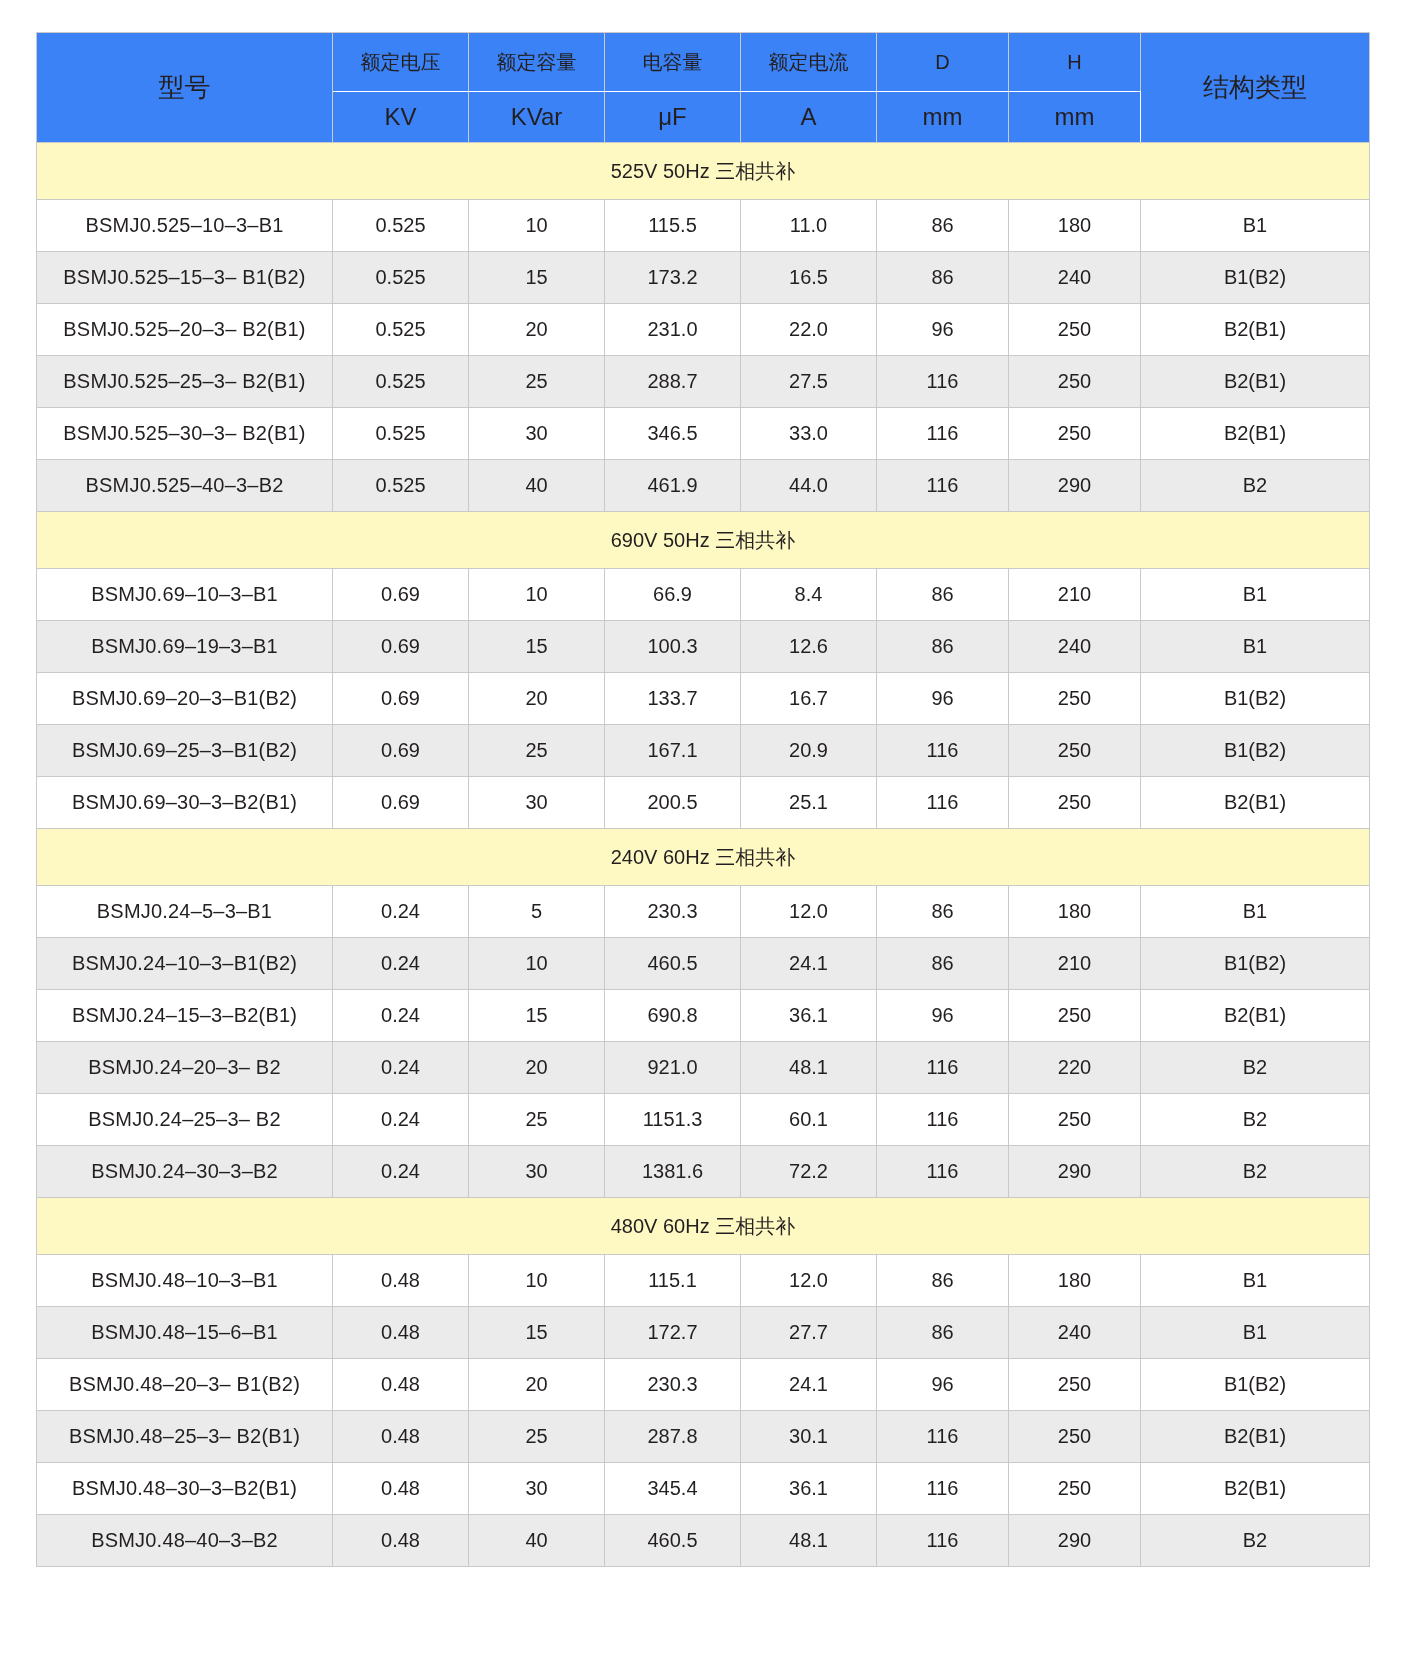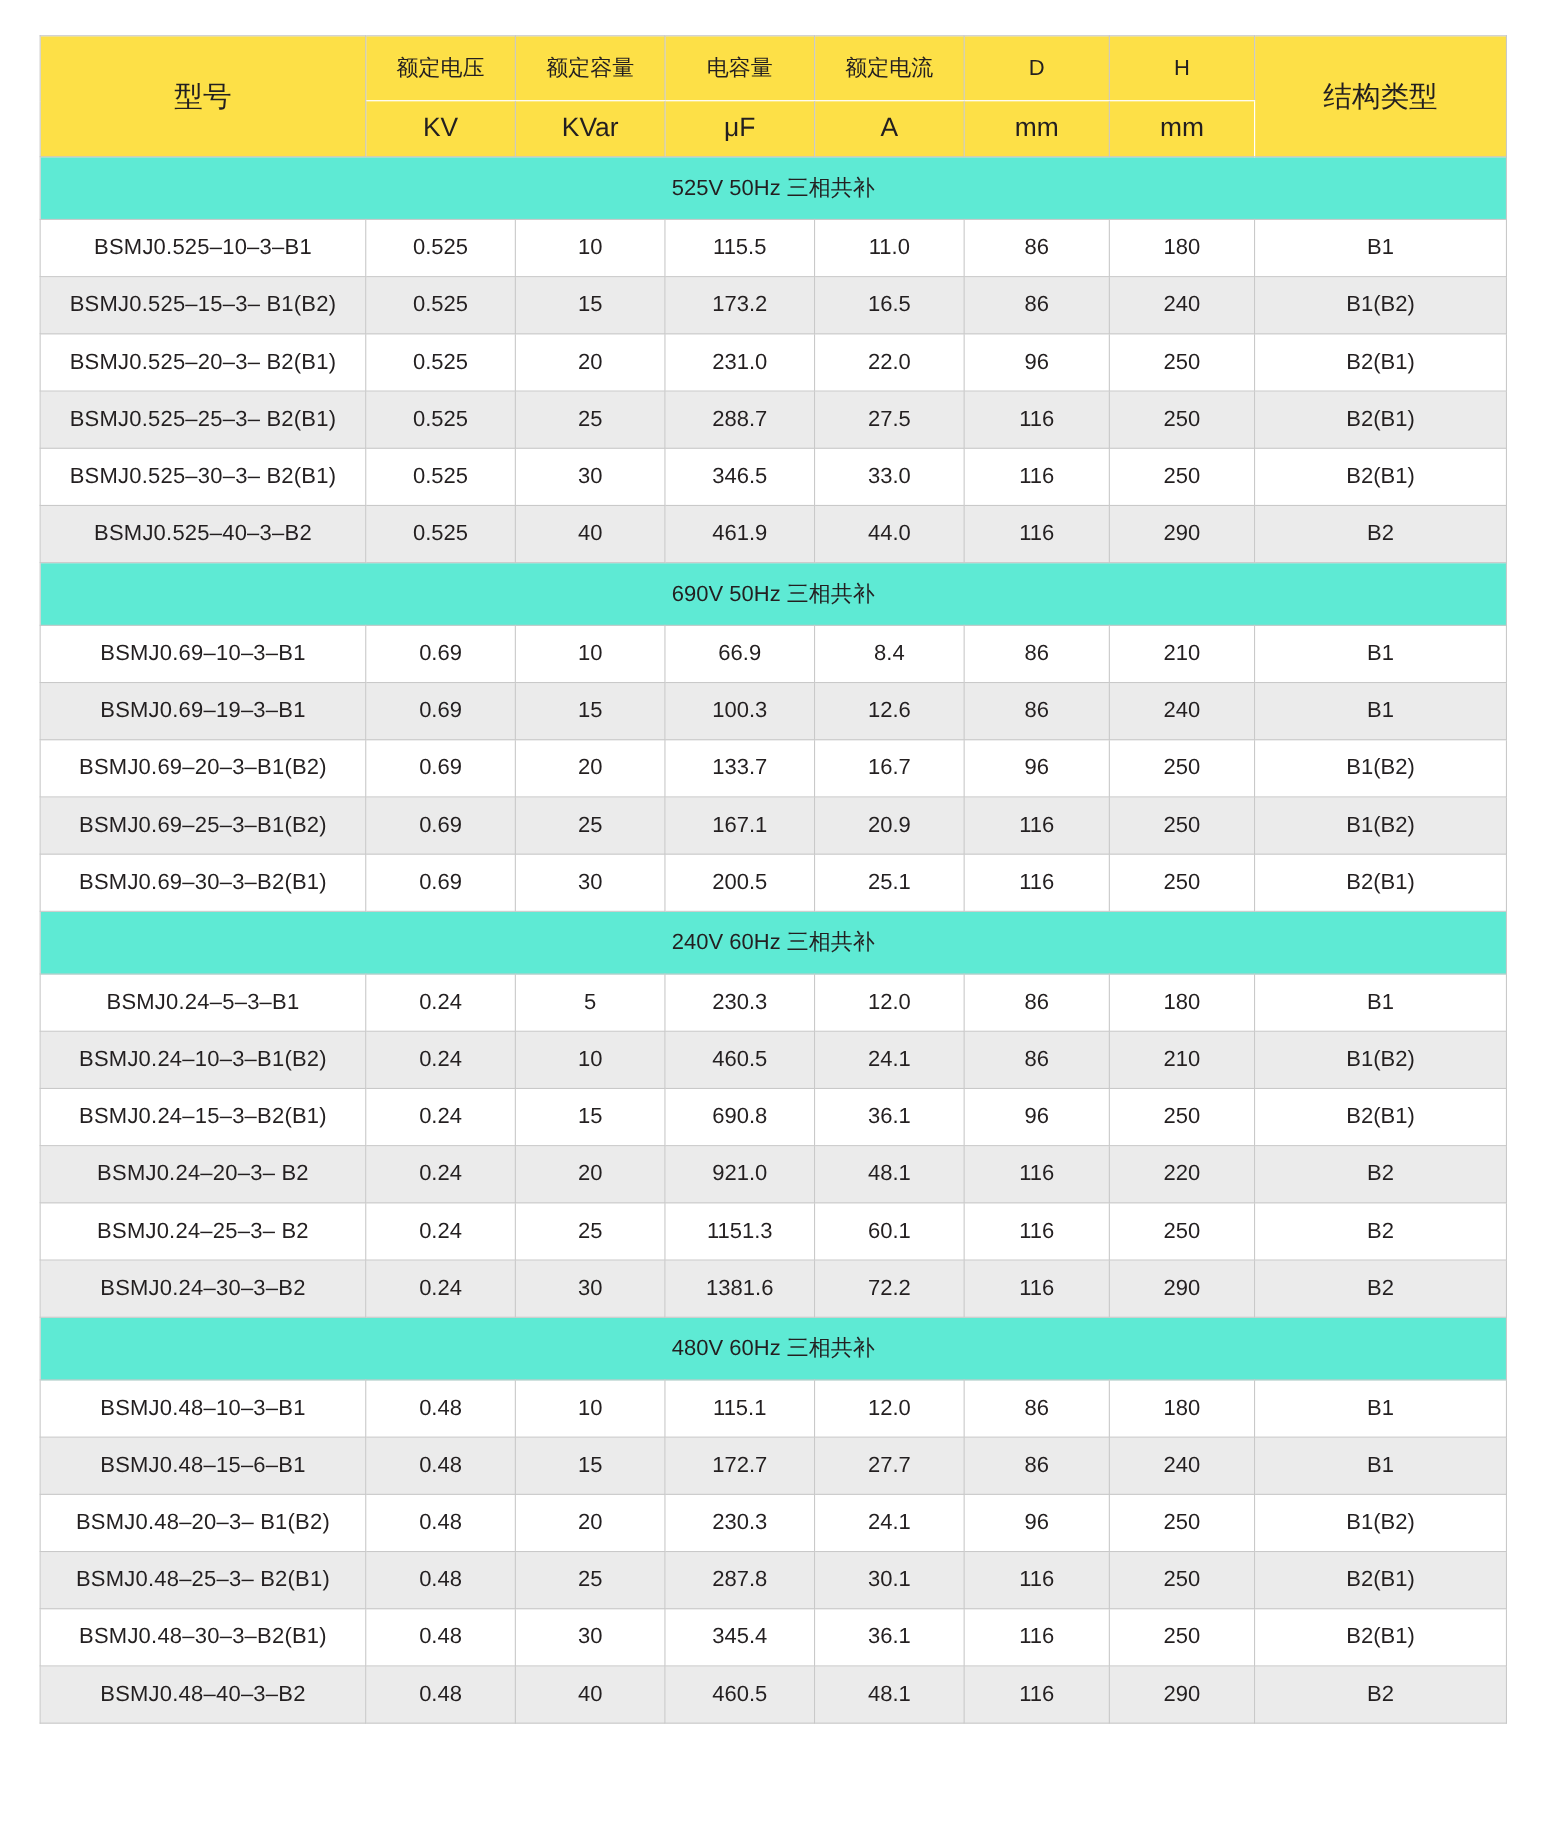--- a/index.html
+++ b/index.html
@@ -37,21 +37,21 @@
   table.spec th, table.spec td {
     border: 1px solid #c9c9c9;
     text-align: center;
     vertical-align: middle;
     font-size: 20px;
     line-height: 1.25;
     color: #231f20;
     padding: 0;
   }
   thead th {
-    background: #fde047;
+    background: #3b82f6;
     color: #ffffff;
     border: 1px solid #cf0a14;
     font-size: 21px;
     font-weight: normal;
   }
   thead th.top-label {
     height: 58px;
   }
   thead th.unit-label {
     height: 50px;
@@ -65,21 +65,21 @@
     border-left: 1px solid #ffffff;
   }
   thead th.rule-under {
     border-bottom: 1px solid #ffffff;
   }
   tbody td {
     height: 51px;
   }
   tbody tr.group-row td {
     height: 56px;
-    background: #5eead4;
+    background: #fef9c3;
     font-size: 20px;
   }
   tbody tr.shade td {
     background: #ebebeb;
   }
   tbody tr.plain td {
     background: #ffffff;
   }
   td.model {
     text-align: left;

